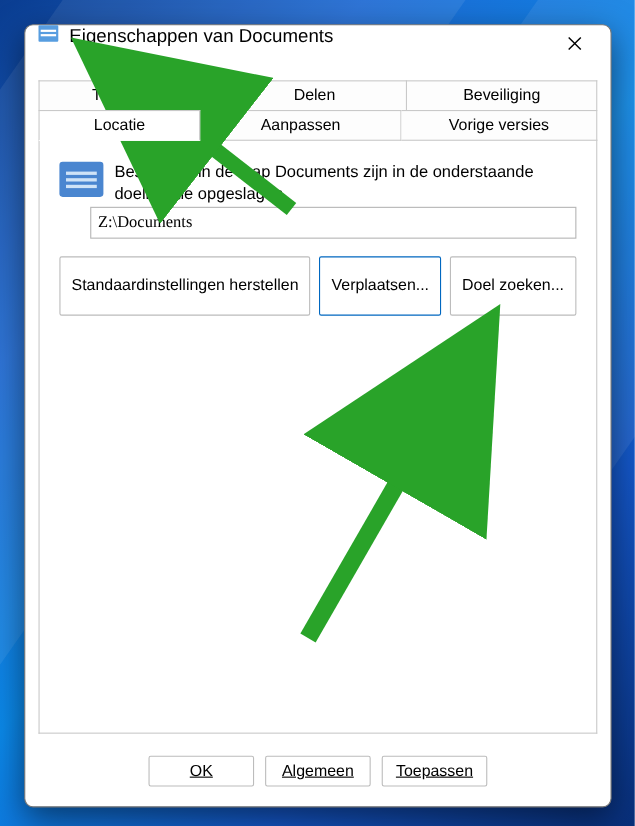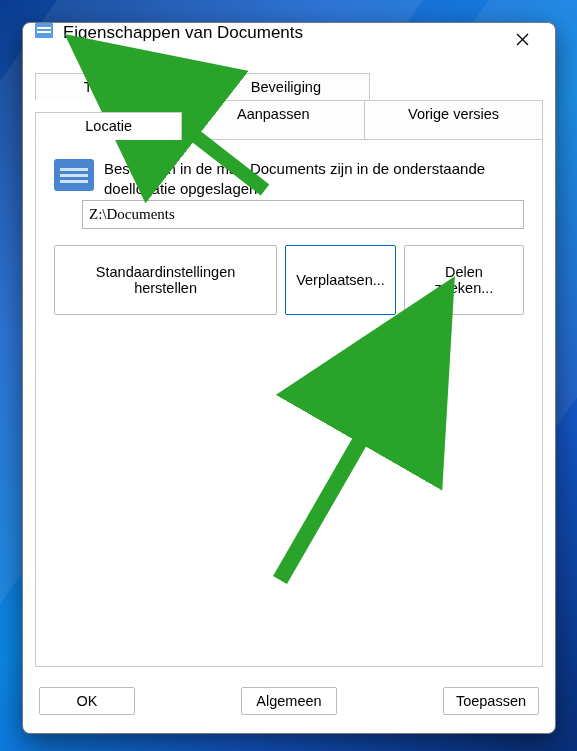--- a/index.html
+++ b/index.html
@@ -83,21 +83,21 @@
   .tab + .tab { border-left: none; }
   .tab.active {
     background: #ffffff;
     border-bottom: 1px solid #fff;
     z-index: 2;
   }
   
   .tab-row.top .tab:nth-child(1){ flex: 0 0 33%; }
   .tab-row.top .tab:nth-child(2){ flex: 0 0 33%; }
   .tab-row.top .tab:nth-child(3){ flex: 0 0 34%; }
-  .tab-row.bottom .tab:nth-child(1){ flex: 0 0 29%; margin-top: 12px; }
+  .tab-row.bottom .tab:nth-child(1){ flex: 0 0 29%; }
   .tab-row.bottom .tab:nth-child(2){ flex: 0 0 36%; }
   .tab-row.bottom .tab:nth-child(3){ flex: 0 0 35%; }
 
   .panel {
     border: 1px solid #c9c9c9;
     border-top: none;
     margin: -1px 12px 0 12px;
     flex:1;
     padding: 20px 18px 10px 18px;
   }
@@ -141,24 +141,25 @@
     padding: 18px 10px;
     font-size: 14.5px;
     font-family: inherit;
     cursor: pointer;
     border-radius: 2px;
   }
   .btn.primary { border: 1px solid #0067c0; }
 
   .footer {
     display:flex;
-    justify-content:space-between;
+    justify-content:center;
     gap: 10px;
     padding: 14px 16px 18px 16px;
     margin-top: 6px;
+    text-decoration: underline;
   }
   .footer .btn { min-width: 96px; padding:5px 0; }
 
   
   .arrow {
     position:absolute;
     pointer-events:none;
   }
 </style>
 </head>
@@ -176,41 +177,42 @@
       <svg width="13" height="13" viewBox="0 0 13 13">
         <line x1="1" y1="1" x2="12" y2="12" stroke="#000" stroke-width="1.3"></line>
         <line x1="12" y1="1" x2="1" y2="12" stroke="#000" stroke-width="1.3"></line>
       </svg>
     </div>
   </div>
 
   <div class="tab-area">
     <div class="tab-row top">
       <div class="tab">Toepassen</div>
+      <div class="tab">Delen</div>
       <div class="tab">Beveiliging</div>
     </div>
     <div class="tab-row bottom">
       <div class="tab active">Locatie</div>
       <div class="tab">Aanpassen</div>
       <div class="tab">Vorige versies</div>
     </div>
   </div>
 
   <div class="panel">
     <div class="row1">
       <div class="folder-icon"></div>
       <div class="desc1">Bestanden in de map Documents zijn in de onderstaande doellocatie opgeslagen.</div>
     </div>
 
     <input class="path-input" type="text" value="Z:\Documents" style="">
 
     <div class="btn-row">
       <button class="btn">Standaardinstellingen herstellen</button>
       <button class="btn primary">Verplaatsen...</button>
-      <button class="btn">Delen zoeken...</button>
+      <button class="btn">Doel zoeken...</button>
     </div>
   </div>
 
   <div class="footer">
     <button class="btn">OK</button>
     <button class="btn">Algemeen</button>
     <button class="btn">Toepassen</button>
   </div>
 </div>
 

